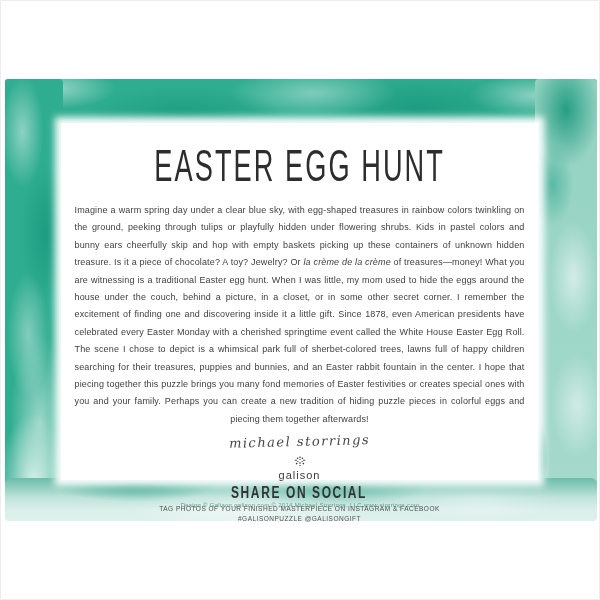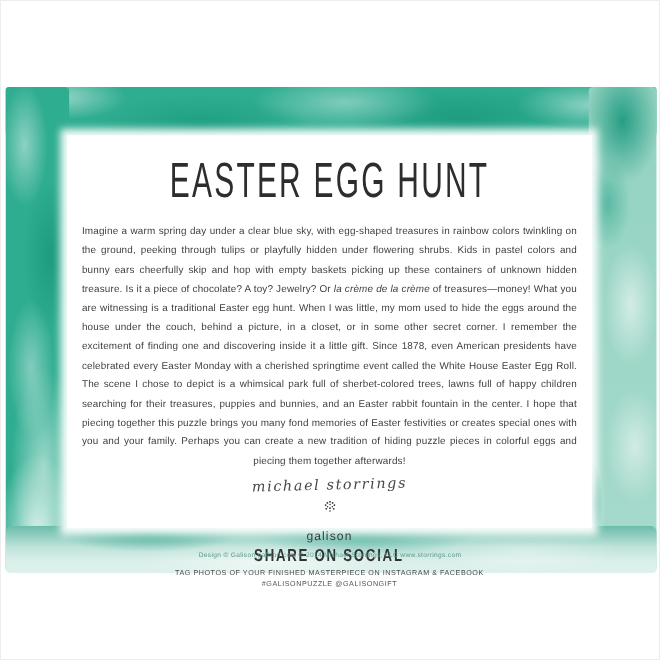--- a/index.html
+++ b/index.html
@@ -69,21 +69,21 @@
     margin-top:14px;width:450px;
     font-size:9px;line-height:17.4px;letter-spacing:.15px;color:#3e3e3e;
     text-align:justify;text-align-last:center;
   }
   .body-text .it{font-style:italic;margin-top:32px;}
   .signature{
     margin-top:6px;font-family:"DejaVu Serif",serif;font-style:italic;
     font-size:13px;letter-spacing:1.5px;color:#474747;transform:rotate(-1.5deg);
   }
   .logo-dots{margin-top:5px;height:12px;}
-  .brand{font-size:11px;letter-spacing:1px;color:#3b3b3b;margin-top:16px;}
+  .brand{font-size:11px;letter-spacing:1px;color:#3b3b3b;margin-top:3px;}
   .share-heading{
     margin-top:3px;font-size:15px;font-weight:700;color:#333;letter-spacing:2px;
     transform:scale(0.8,1.05);white-space:nowrap;
   }
   .share-line{font-size:6.5px;letter-spacing:.5px;color:#4c4c4c;margin-top:4px;white-space:nowrap;}
   .share-line.tags{margin-top:3px;color:#555;}
   
   .copyright{
     position:absolute;left:0;right:0;top:501px;text-align:center;z-index:5;
     font-size:6px;letter-spacing:.3px;color:#5e968a;white-space:nowrap;

